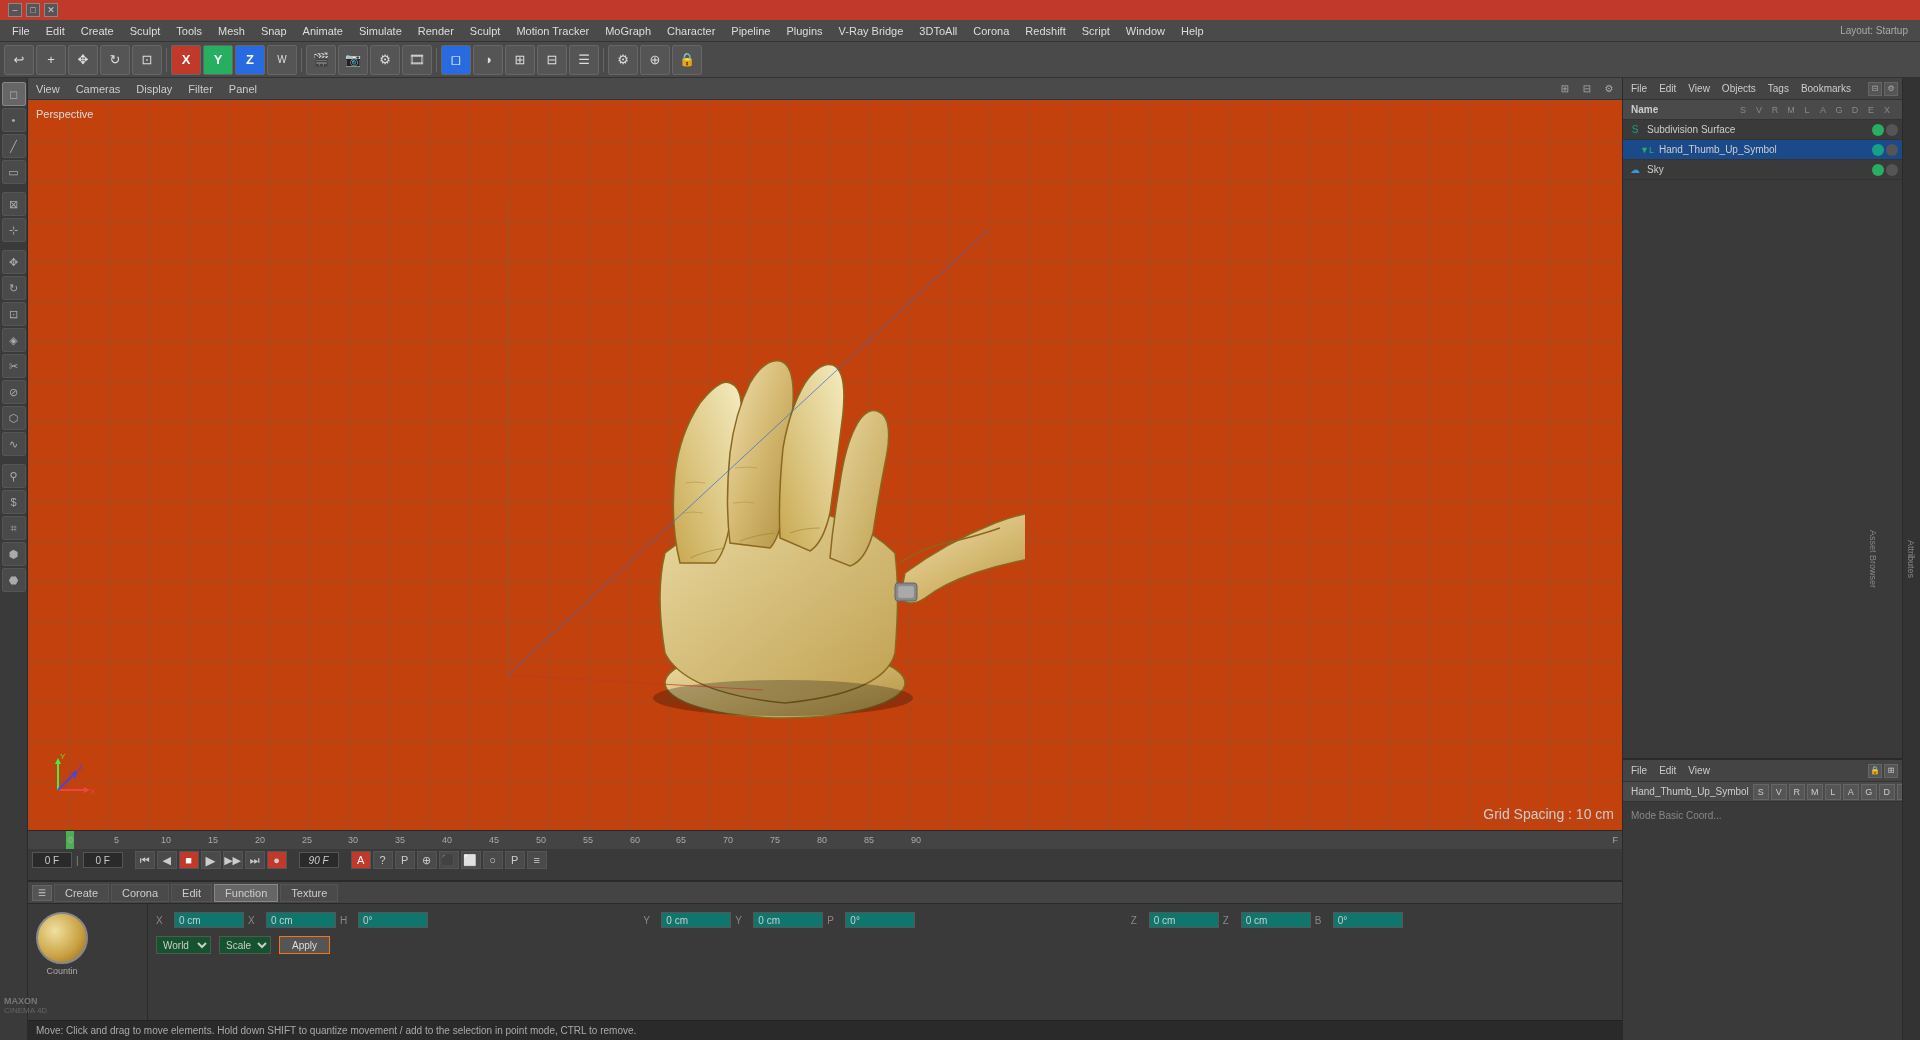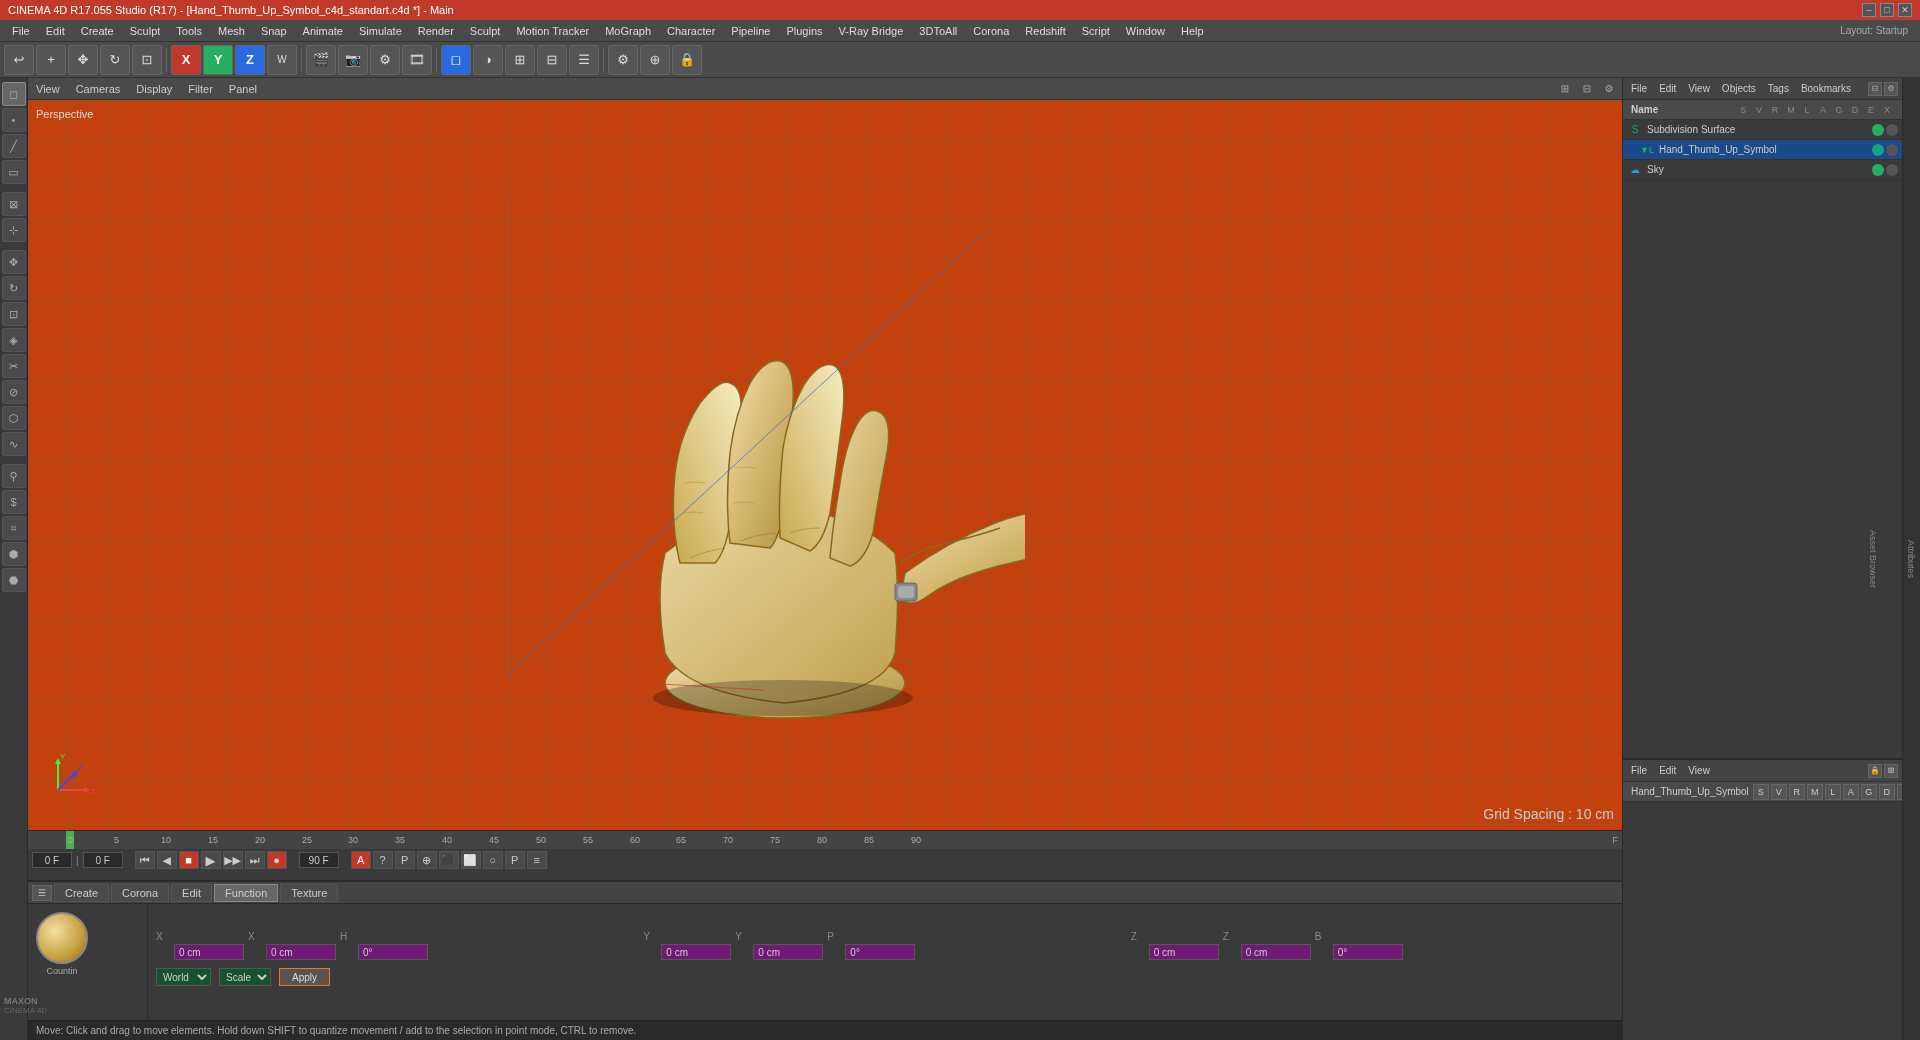--- a/index.html
+++ b/index.html
@@ -317,26 +317,25 @@
       align-content: start;
     }
 
     .coord-row {
       display: flex;
       align-items: center;
       gap: 4px;
     }
     .coord-field {
       width: 70px; height: 16px;
-      background: #701a75;
+      background: #0f766e;
       border: 1px solid #555;
       color: #ccc;
       font-size: 10px;
       padding: 0 4px;
-      margin-top: 32px;
     }
     .coord-sublabel {
       width: 14px;
       color: #888;
       font-size: 10px;
     }
     .coord-bar-select {
       height: 18px;
       background: #14532d;
       border: 1px solid #555;
@@ -516,21 +515,20 @@
     }
 
     
     .play-btn { font-size: 13px; }
 
   </style>
 </head>
 <body>
 
 <div id="title-bar">
-  <span class="title-text">CINEMA 4D R17.055 Studio (R17) - [Hand_Thumb_Up_Symbol_c4d_standart.c4d *] - Main</span>
   <div class="win-controls">
     <div class="win-btn">–</div>
     <div class="win-btn">□</div>
     <div class="win-btn">✕</div>
   </div>
 </div>
 
 <div id="menu-bar">
   <span class="menu-item">File</span>
   <span class="menu-item">Edit</span>
@@ -748,21 +746,21 @@
           <div style="display:flex;gap:2px;margin-left:8px;">
             <div class="timeline-ctrl-btn">⏮</div>
             <div class="timeline-ctrl-btn">◀</div>
             <div class="timeline-ctrl-btn" style="background:#c0392b;color:white;">■</div>
             <div class="timeline-ctrl-btn play-btn">▶</div>
             <div class="timeline-ctrl-btn">▶▶</div>
             <div class="timeline-ctrl-btn">⏭</div>
             <div class="timeline-ctrl-btn" style="background:#c0392b;">●</div>
           </div>
 
-          <input class="timeline-field" style="margin-left: 8px;" type="text" value="90 F">
+          <input class="timeline-field" style="margin-left: 8px; font-style: italic;" type="text" value="90 F">
 
           <div style="display:flex;gap:2px;margin-left:8px;">
             <div class="timeline-ctrl-btn" style="background:#c0392b;color:white;">A</div>
             <div class="timeline-ctrl-btn">?</div>
             <div class="timeline-ctrl-btn">P</div>
             <div class="timeline-ctrl-btn">⊕</div>
             <div class="timeline-ctrl-btn">⬛</div>
             <div class="timeline-ctrl-btn">⬜</div>
             <div class="timeline-ctrl-btn">○</div>
             <div class="timeline-ctrl-btn">P</div>
@@ -928,20 +926,24 @@
           <div class="am-icon-btn">M</div>
           <div class="am-icon-btn">L</div>
           <div class="am-icon-btn">A</div>
           <div class="am-icon-btn">G</div>
           <div class="am-icon-btn">D</div>
           <div class="am-icon-btn">E</div>
           <div class="am-icon-btn">X</div>
         </div>
       </div>
 
+      <div id="am-content">
+
+        <div style="color:#888;font-size:10px;padding:4px;">Mode Basic Coord...</div>
+      </div>
     </div>
 
   </div>
 
   <div id="right-sidebar-tabs">
     <span class="rs-tab" style="writing-mode:vertical-rl;text-orientation:mixed;">Attributes</span>
     <span class="rs-tab" style="writing-mode:vertical-rl;">Asset Browser</span>
   </div>
 
 </div>

